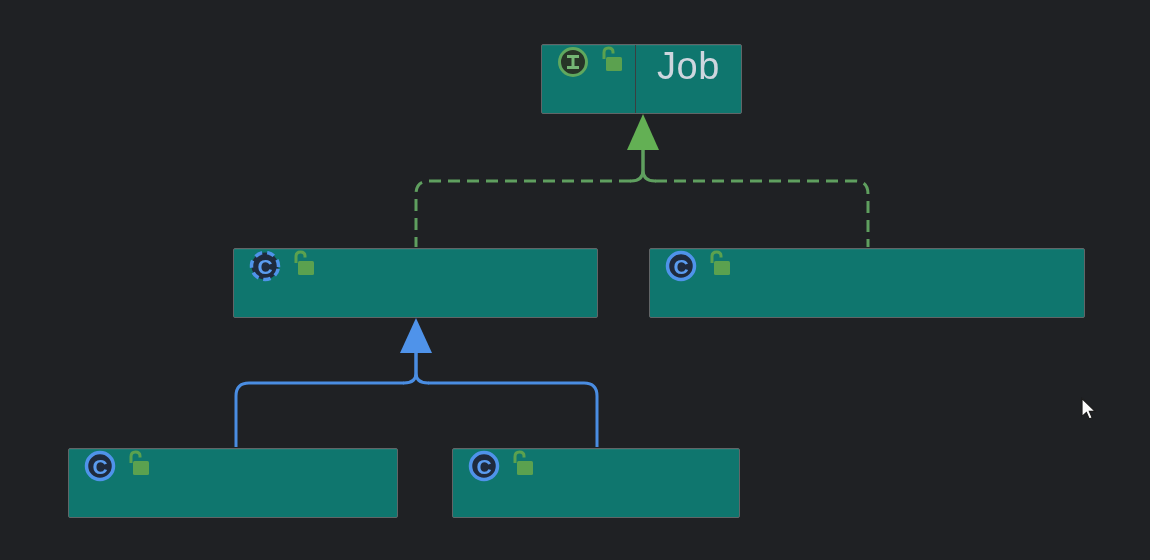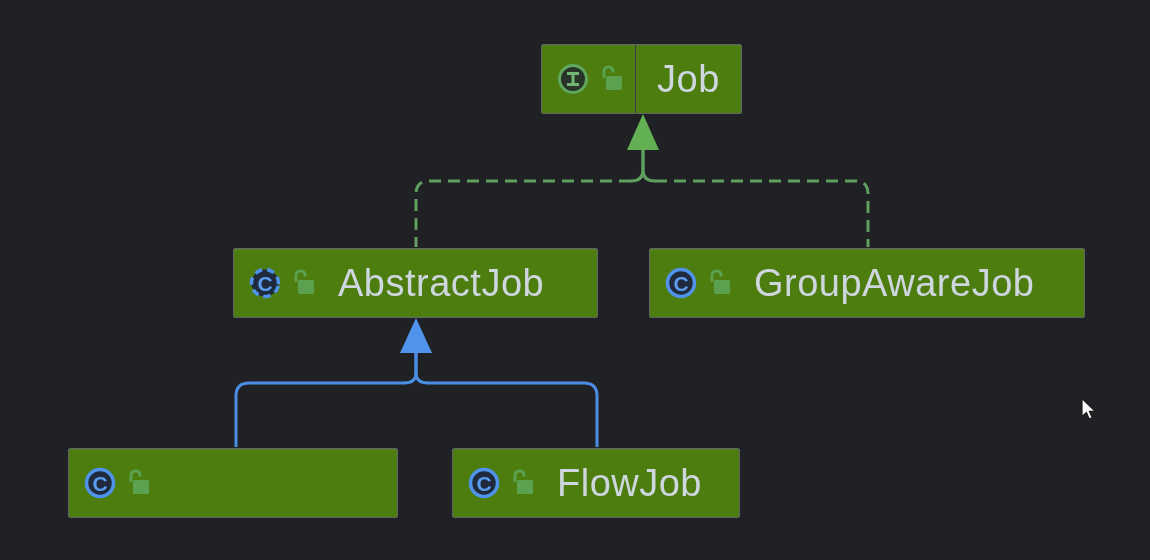--- a/index.html
+++ b/index.html
@@ -18,25 +18,24 @@
   .edges {
     position: absolute;
     left: 0;
     top: 0;
     pointer-events: none;
   }
   .node {
     position: absolute;
     height: 70px;
     box-sizing: border-box;
-    background: #4d7c0f;
+    background: #0f766e;
     border: 1px solid #616567;
     border-radius: 2px;
     display: flex;
-    align-items: center;
     padding-left: 14px;
     box-shadow: inset 0 1px 0 rgba(255,255,255,0.05);
   }
   .node .label {
     color: #ced6de;
     font-size: 38px;
     letter-spacing: 0.5px;
     white-space: nowrap;
     margin-left: 21px;
   }
@@ -116,37 +115,35 @@
         <circle cx="17" cy="17" r="13.5" fill="#1f2a3d" stroke="#4f93ea" stroke-width="3.5" stroke-dasharray="7.5 5" transform="rotate(12 17 17)"></circle>
         <text x="17" y="24.5" text-anchor="middle" font-size="21" font-weight="bold" fill="#5b9cf0" font-family="'Liberation Sans',sans-serif">C</text>
       </svg>
     </span>
     <span class="icon lock-icon">
       <svg width="27" height="30" viewBox="0 0 27 30">
         <path d="M6,14 V7.5 Q6,3 10.5,3 Q15,3 15,7 V8.5" fill="none" stroke="#5ba14f" stroke-width="3"></path>
         <rect x="8" y="12" width="16" height="14" rx="1.5" fill="#5ba14f"></rect>
       </svg>
     </span>
-    <span class="label">AbstractJob</span>
   </div>
 
   <div class="node" id="node-groupawarejob">
     <span class="icon">
       <svg width="34" height="34" viewBox="0 0 34 34">
         <circle cx="17" cy="17" r="13.5" fill="#1f2a3d" stroke="#4f93ea" stroke-width="3.5"></circle>
         <text x="17" y="24.5" text-anchor="middle" font-size="21" font-weight="bold" fill="#5b9cf0" font-family="'Liberation Sans',sans-serif">C</text>
       </svg>
     </span>
     <span class="icon lock-icon">
       <svg width="27" height="30" viewBox="0 0 27 30">
         <path d="M6,14 V7.5 Q6,3 10.5,3 Q15,3 15,7 V8.5" fill="none" stroke="#5ba14f" stroke-width="3"></path>
         <rect x="8" y="12" width="16" height="14" rx="1.5" fill="#5ba14f"></rect>
       </svg>
     </span>
-    <span class="label">GroupAwareJob</span>
   </div>
 
   <div class="node" id="node-simplejob">
     <span class="icon">
       <svg width="34" height="34" viewBox="0 0 34 34">
         <circle cx="17" cy="17" r="13.5" fill="#1f2a3d" stroke="#4f93ea" stroke-width="3.5"></circle>
         <text x="17" y="24.5" text-anchor="middle" font-size="21" font-weight="bold" fill="#5b9cf0" font-family="'Liberation Sans',sans-serif">C</text>
       </svg>
     </span>
     <span class="icon lock-icon">
@@ -163,21 +160,20 @@
         <circle cx="17" cy="17" r="13.5" fill="#1f2a3d" stroke="#4f93ea" stroke-width="3.5"></circle>
         <text x="17" y="24.5" text-anchor="middle" font-size="21" font-weight="bold" fill="#5b9cf0" font-family="'Liberation Sans',sans-serif">C</text>
       </svg>
     </span>
     <span class="icon lock-icon">
       <svg width="27" height="30" viewBox="0 0 27 30">
         <path d="M6,14 V7.5 Q6,3 10.5,3 Q15,3 15,7 V8.5" fill="none" stroke="#5ba14f" stroke-width="3"></path>
         <rect x="8" y="12" width="16" height="14" rx="1.5" fill="#5ba14f"></rect>
       </svg>
     </span>
-    <span class="label">FlowJob</span>
   </div>
 
   <div class="cursor">
     <svg width="20" height="26" viewBox="0 0 20 26">
       <path d="M2,1.5 L2,19.5 L6.4,15.5 L9.2,22 L12.2,20.7 L9.4,14.3 L15.2,14.3 Z" fill="#fbfbfb" stroke="#1b1b1b" stroke-width="1.2"></path>
     </svg>
   </div>
 
 </div>
 

